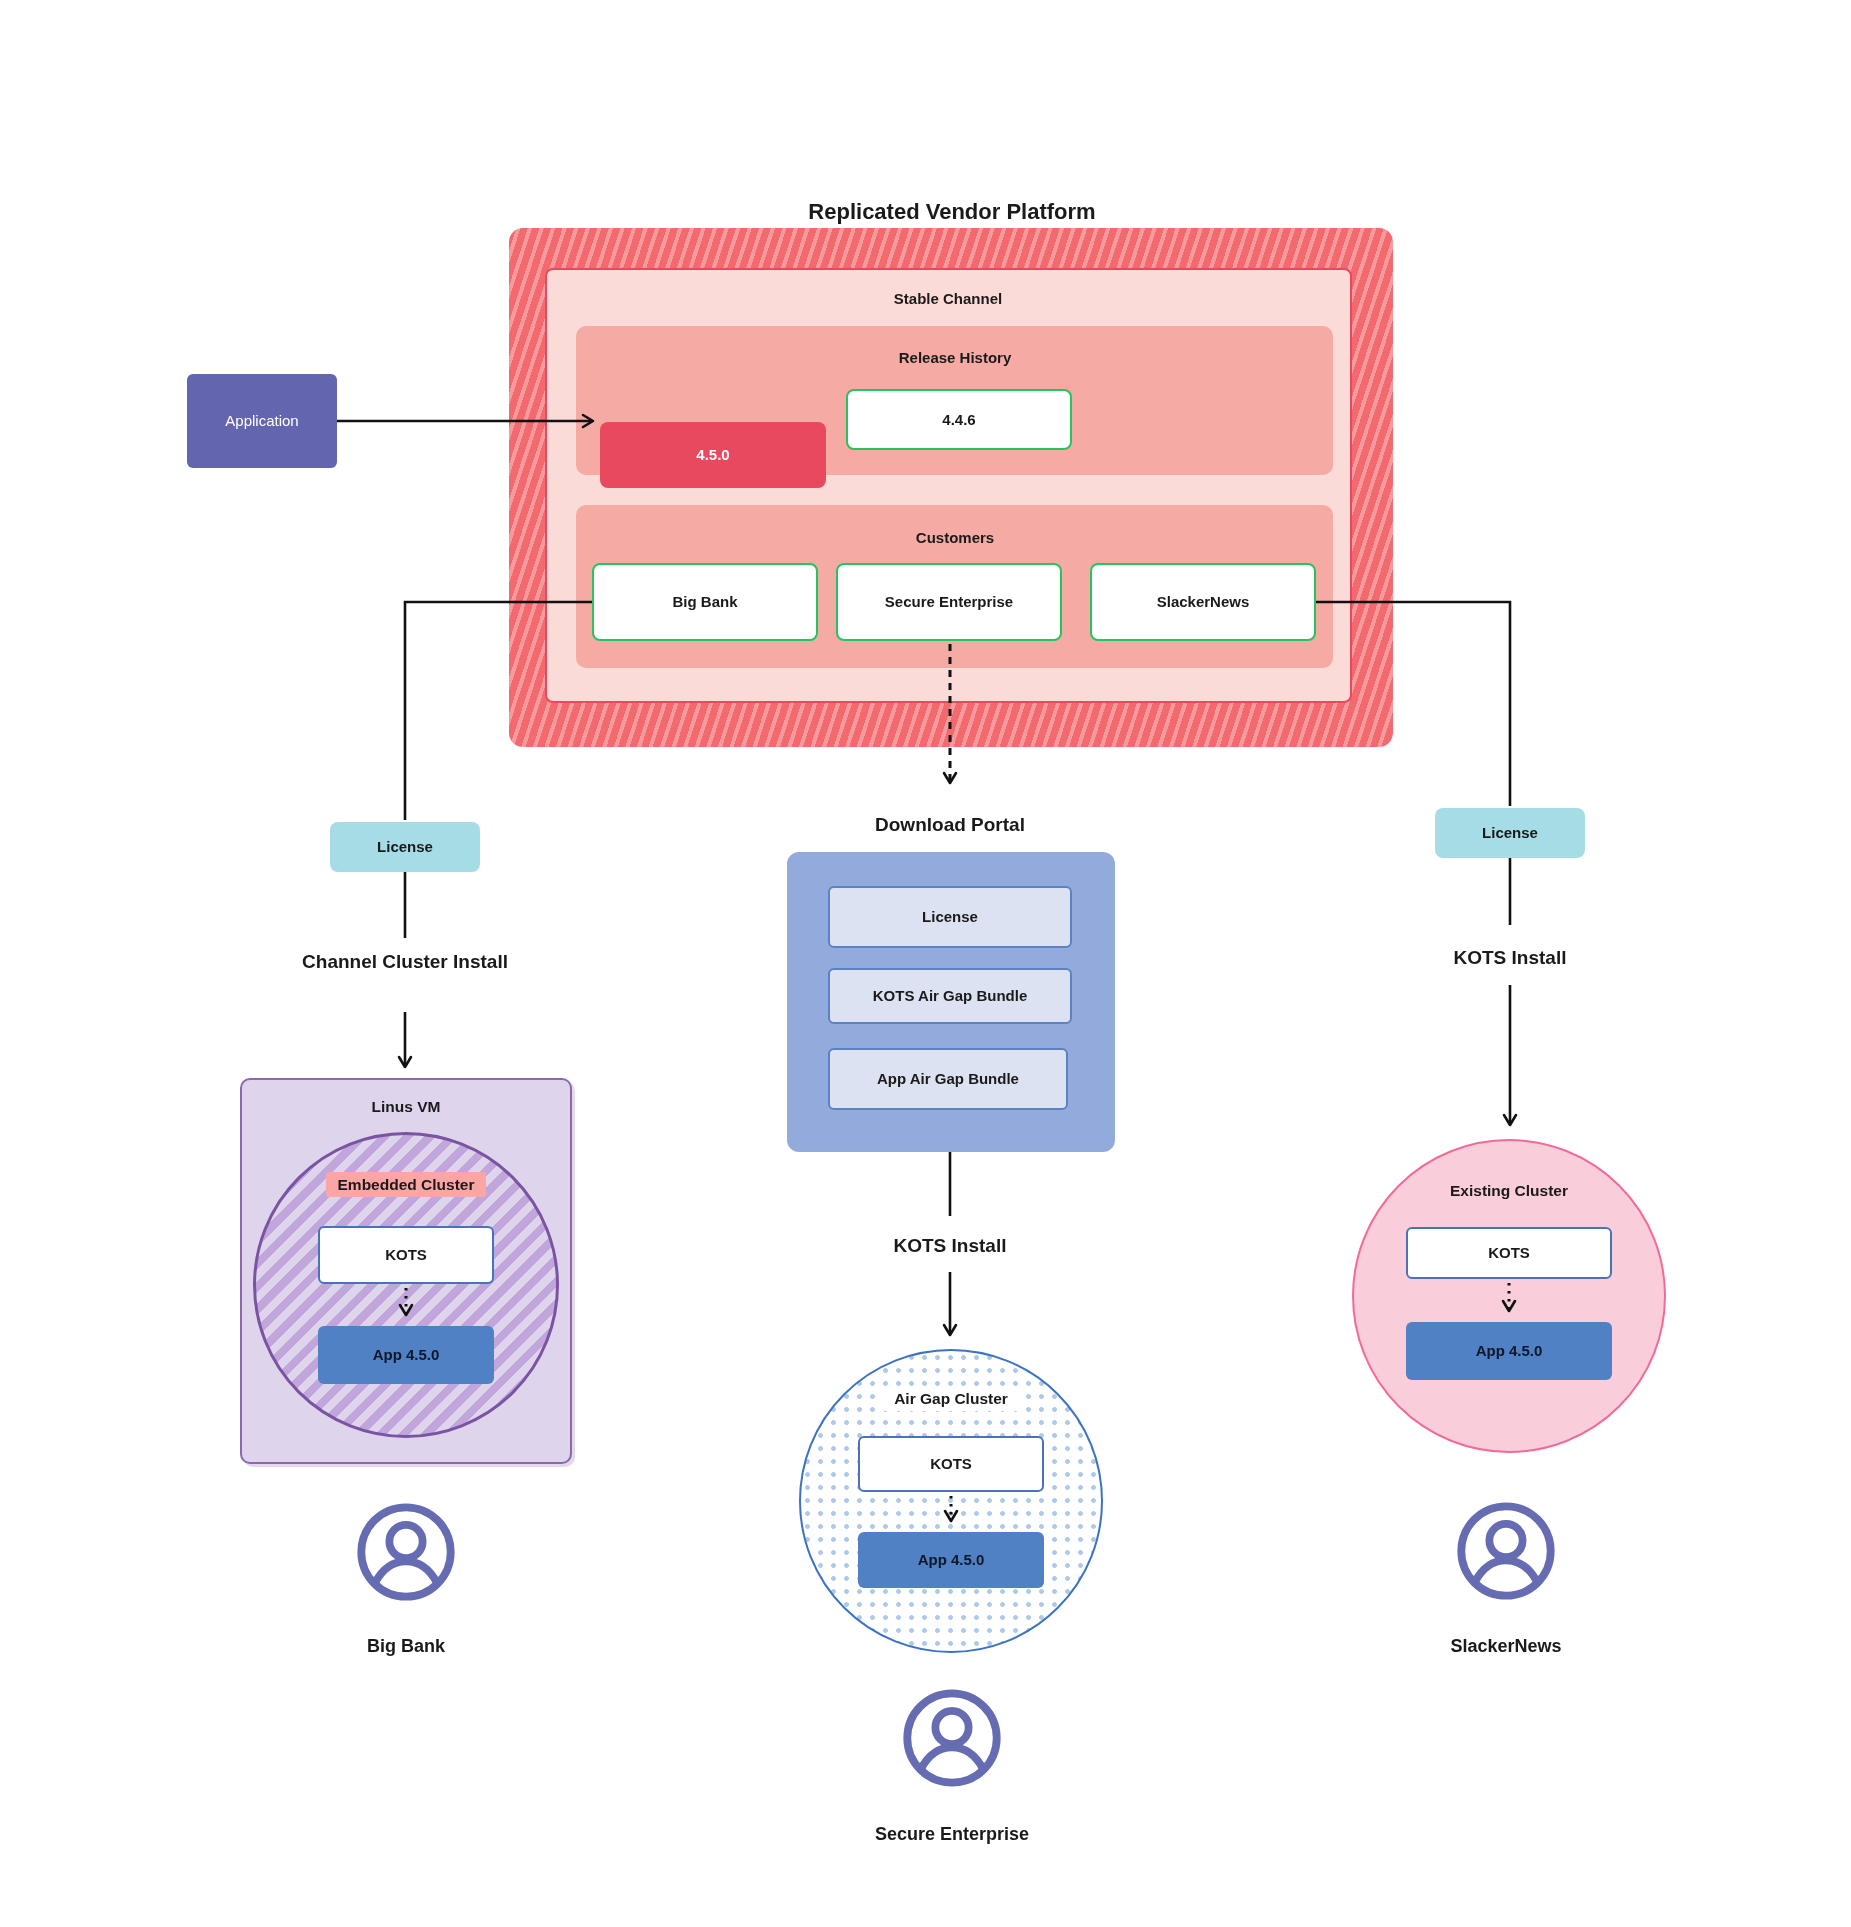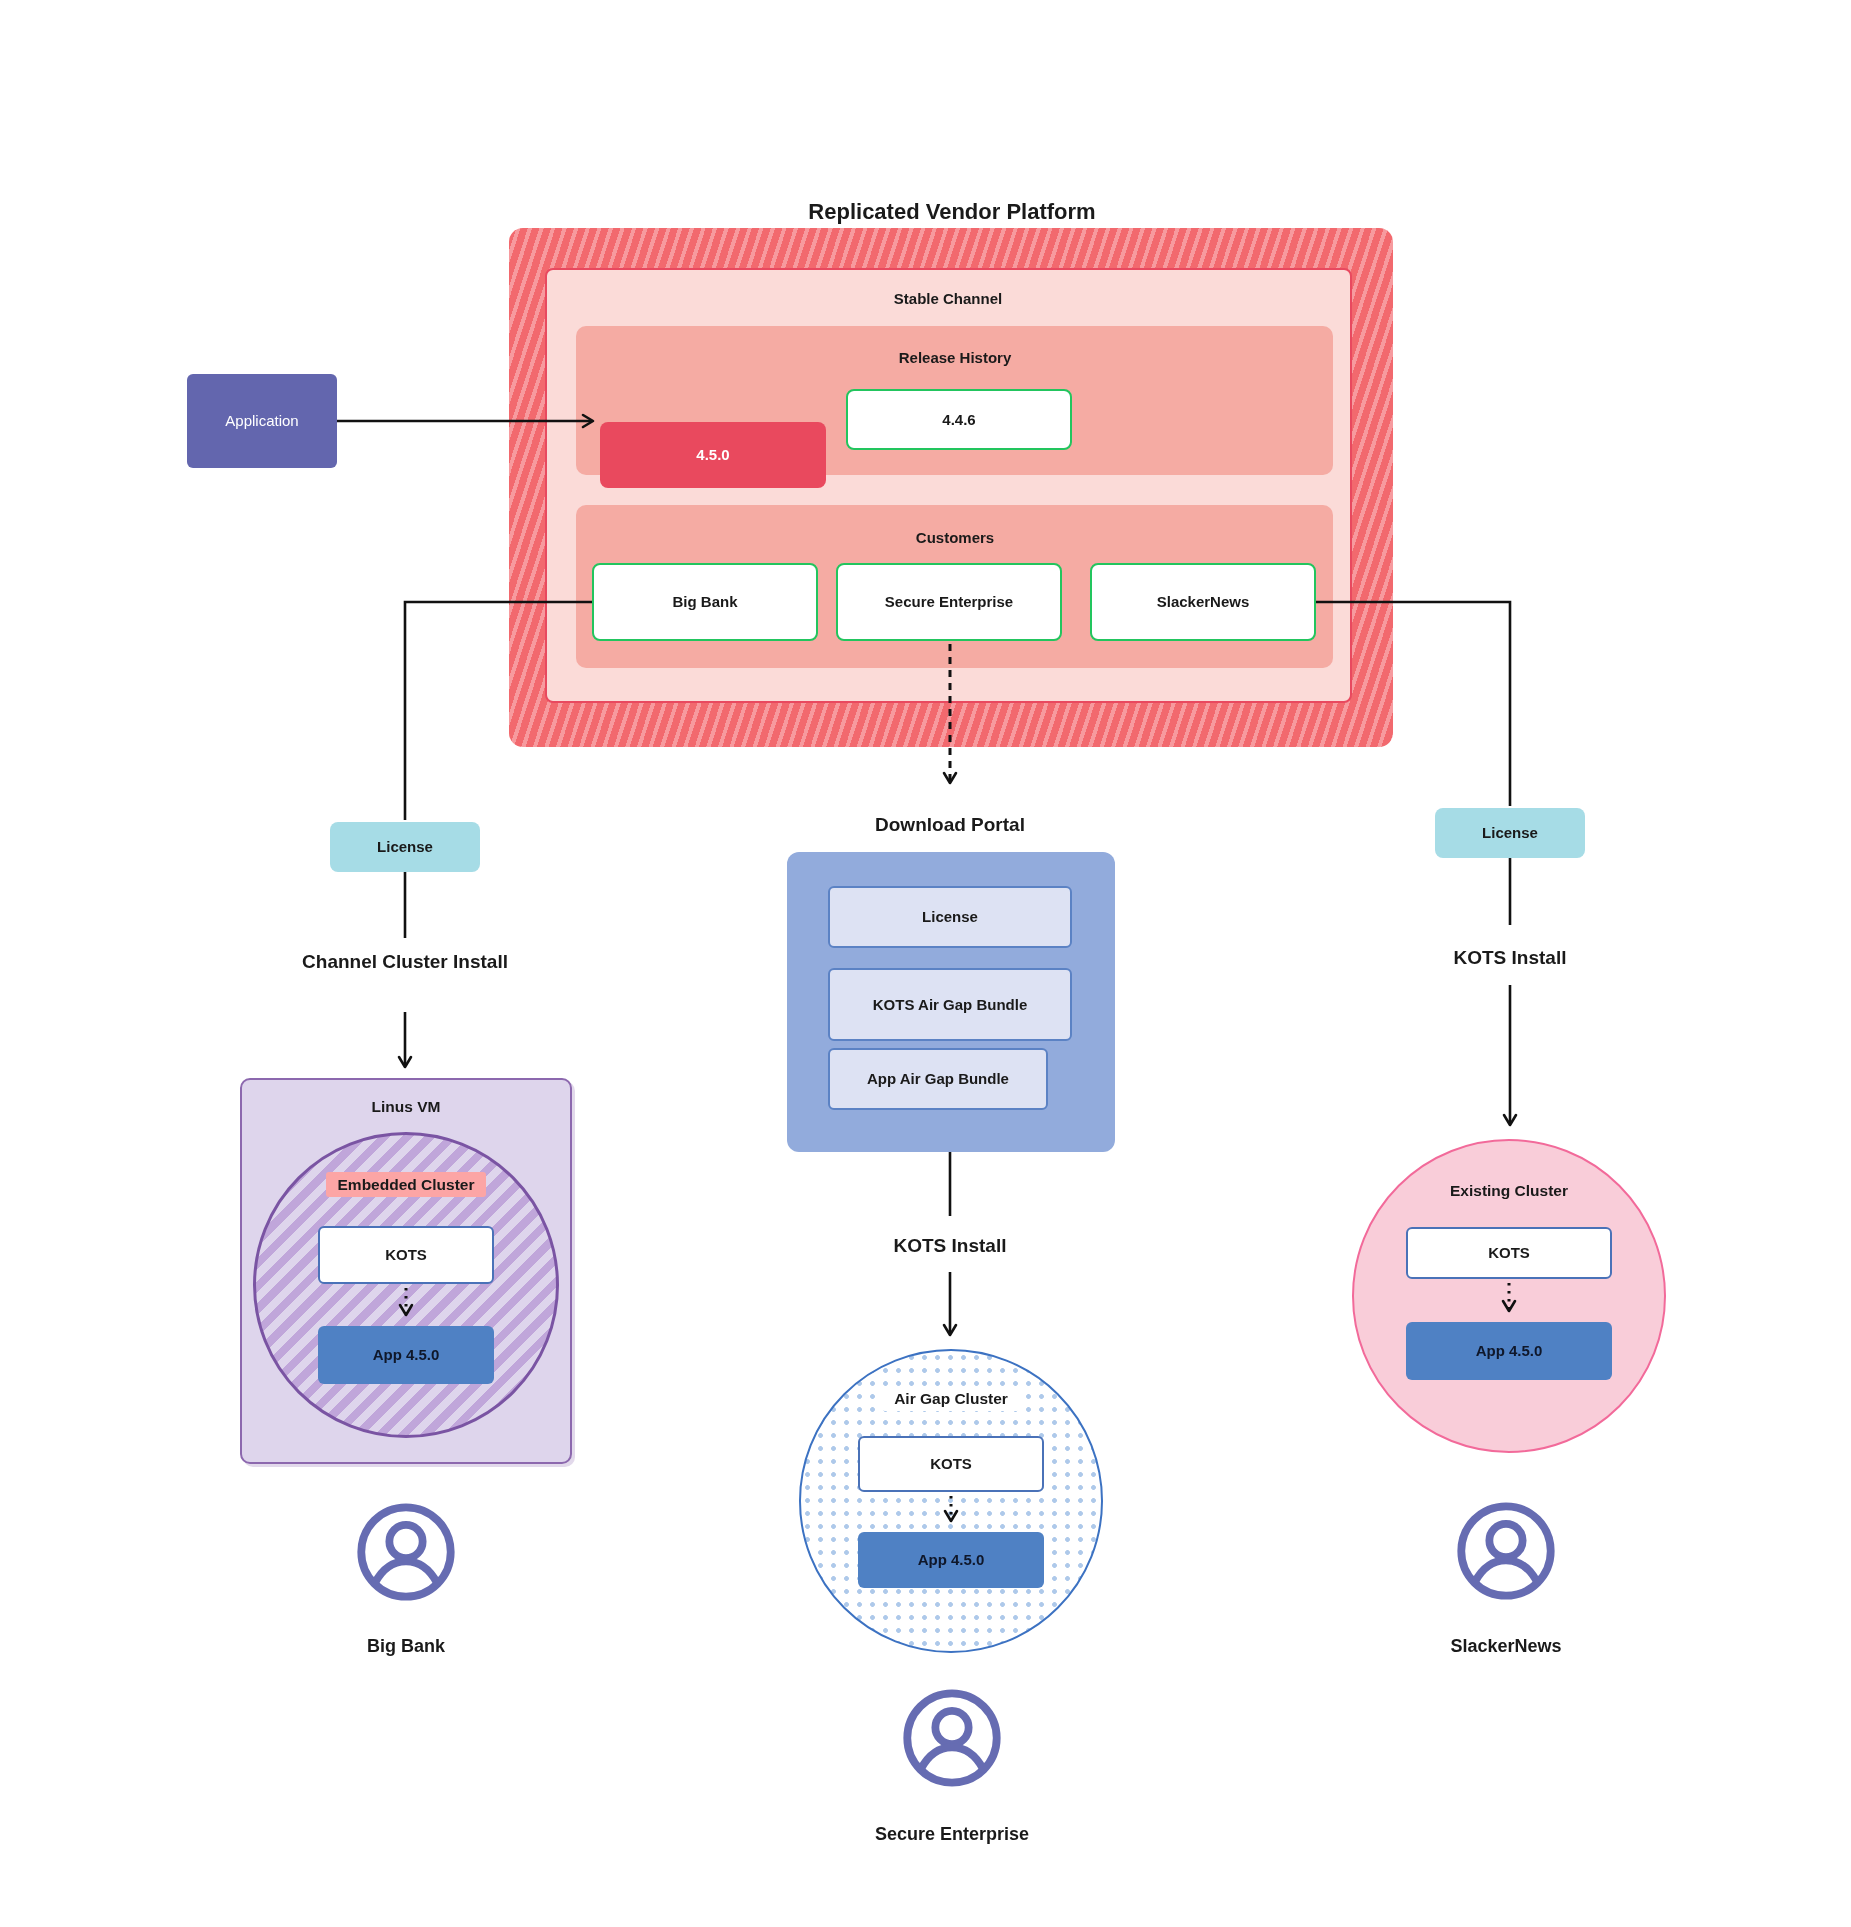--- a/index.html
+++ b/index.html
@@ -91,22 +91,22 @@
   <svg class="icon" style="left:354px;top:1500px;" width="104" height="104" viewBox="0 0 100 100">
     <circle cx="50" cy="50" r="43" fill="none" stroke="#666cb2" stroke-width="7.5"></circle>
     <circle cx="50" cy="40" r="16" fill="none" stroke="#666cb2" stroke-width="7.5"></circle>
     <path d="M20 80 Q31 59 50 59 Q69 59 80 80" fill="none" stroke="#666cb2" stroke-width="7.5" stroke-linecap="round"></path>
   </svg>
   <div class="lbl user-lbl" style="left:306px;top:1634px;width:200px;">Big Bank</div>
 
   <div class="lbl flow-lbl" style="left:750px;top:811px;width:400px;">Download Portal</div>
   <div class="abs portal" style="left:787px;top:852px;width:328px;height:300px;"></div>
   <div class="box portal-item" style="left:828px;top:886px;width:244px;height:62px;">License</div>
-  <div class="box portal-item" style="left:828px;top:968px;width:244px;height:73px;">KOTS Air Gap Bundle</div>
-  <div class="box portal-item" style="left:828px;top:1048px;width:220px;height:62px;">App Air Gap Bundle</div>
+  <div class="box portal-item" style="left:828px;top:968px;width:244px;height:56px;">KOTS Air Gap Bundle</div>
+  <div class="box portal-item" style="left:828px;top:1048px;width:240px;height:62px;">App Air Gap Bundle</div>
   <div class="lbl flow-lbl" style="left:750px;top:1232px;width:400px;">KOTS Install</div>
 
   <div class="circle circle-dots" style="left:799px;top:1349px;width:304px;height:304px;"></div>
   <div class="lbl cluster-lbl" style="left:801px;top:1390px;width:300px;"><span class="band-white">Air Gap Cluster</span></div>
   <div class="box kotsbox" style="left:858px;top:1436px;width:186px;height:56px;">KOTS</div>
   <div class="box bluebox" style="left:858px;top:1532px;width:186px;height:56px;">App 4.5.0</div>
 
   <svg class="icon" style="left:900px;top:1686px;" width="104" height="104" viewBox="0 0 100 100">
     <circle cx="50" cy="50" r="43" fill="none" stroke="#666cb2" stroke-width="7.5"></circle>
     <circle cx="50" cy="40" r="16" fill="none" stroke="#666cb2" stroke-width="7.5"></circle>

